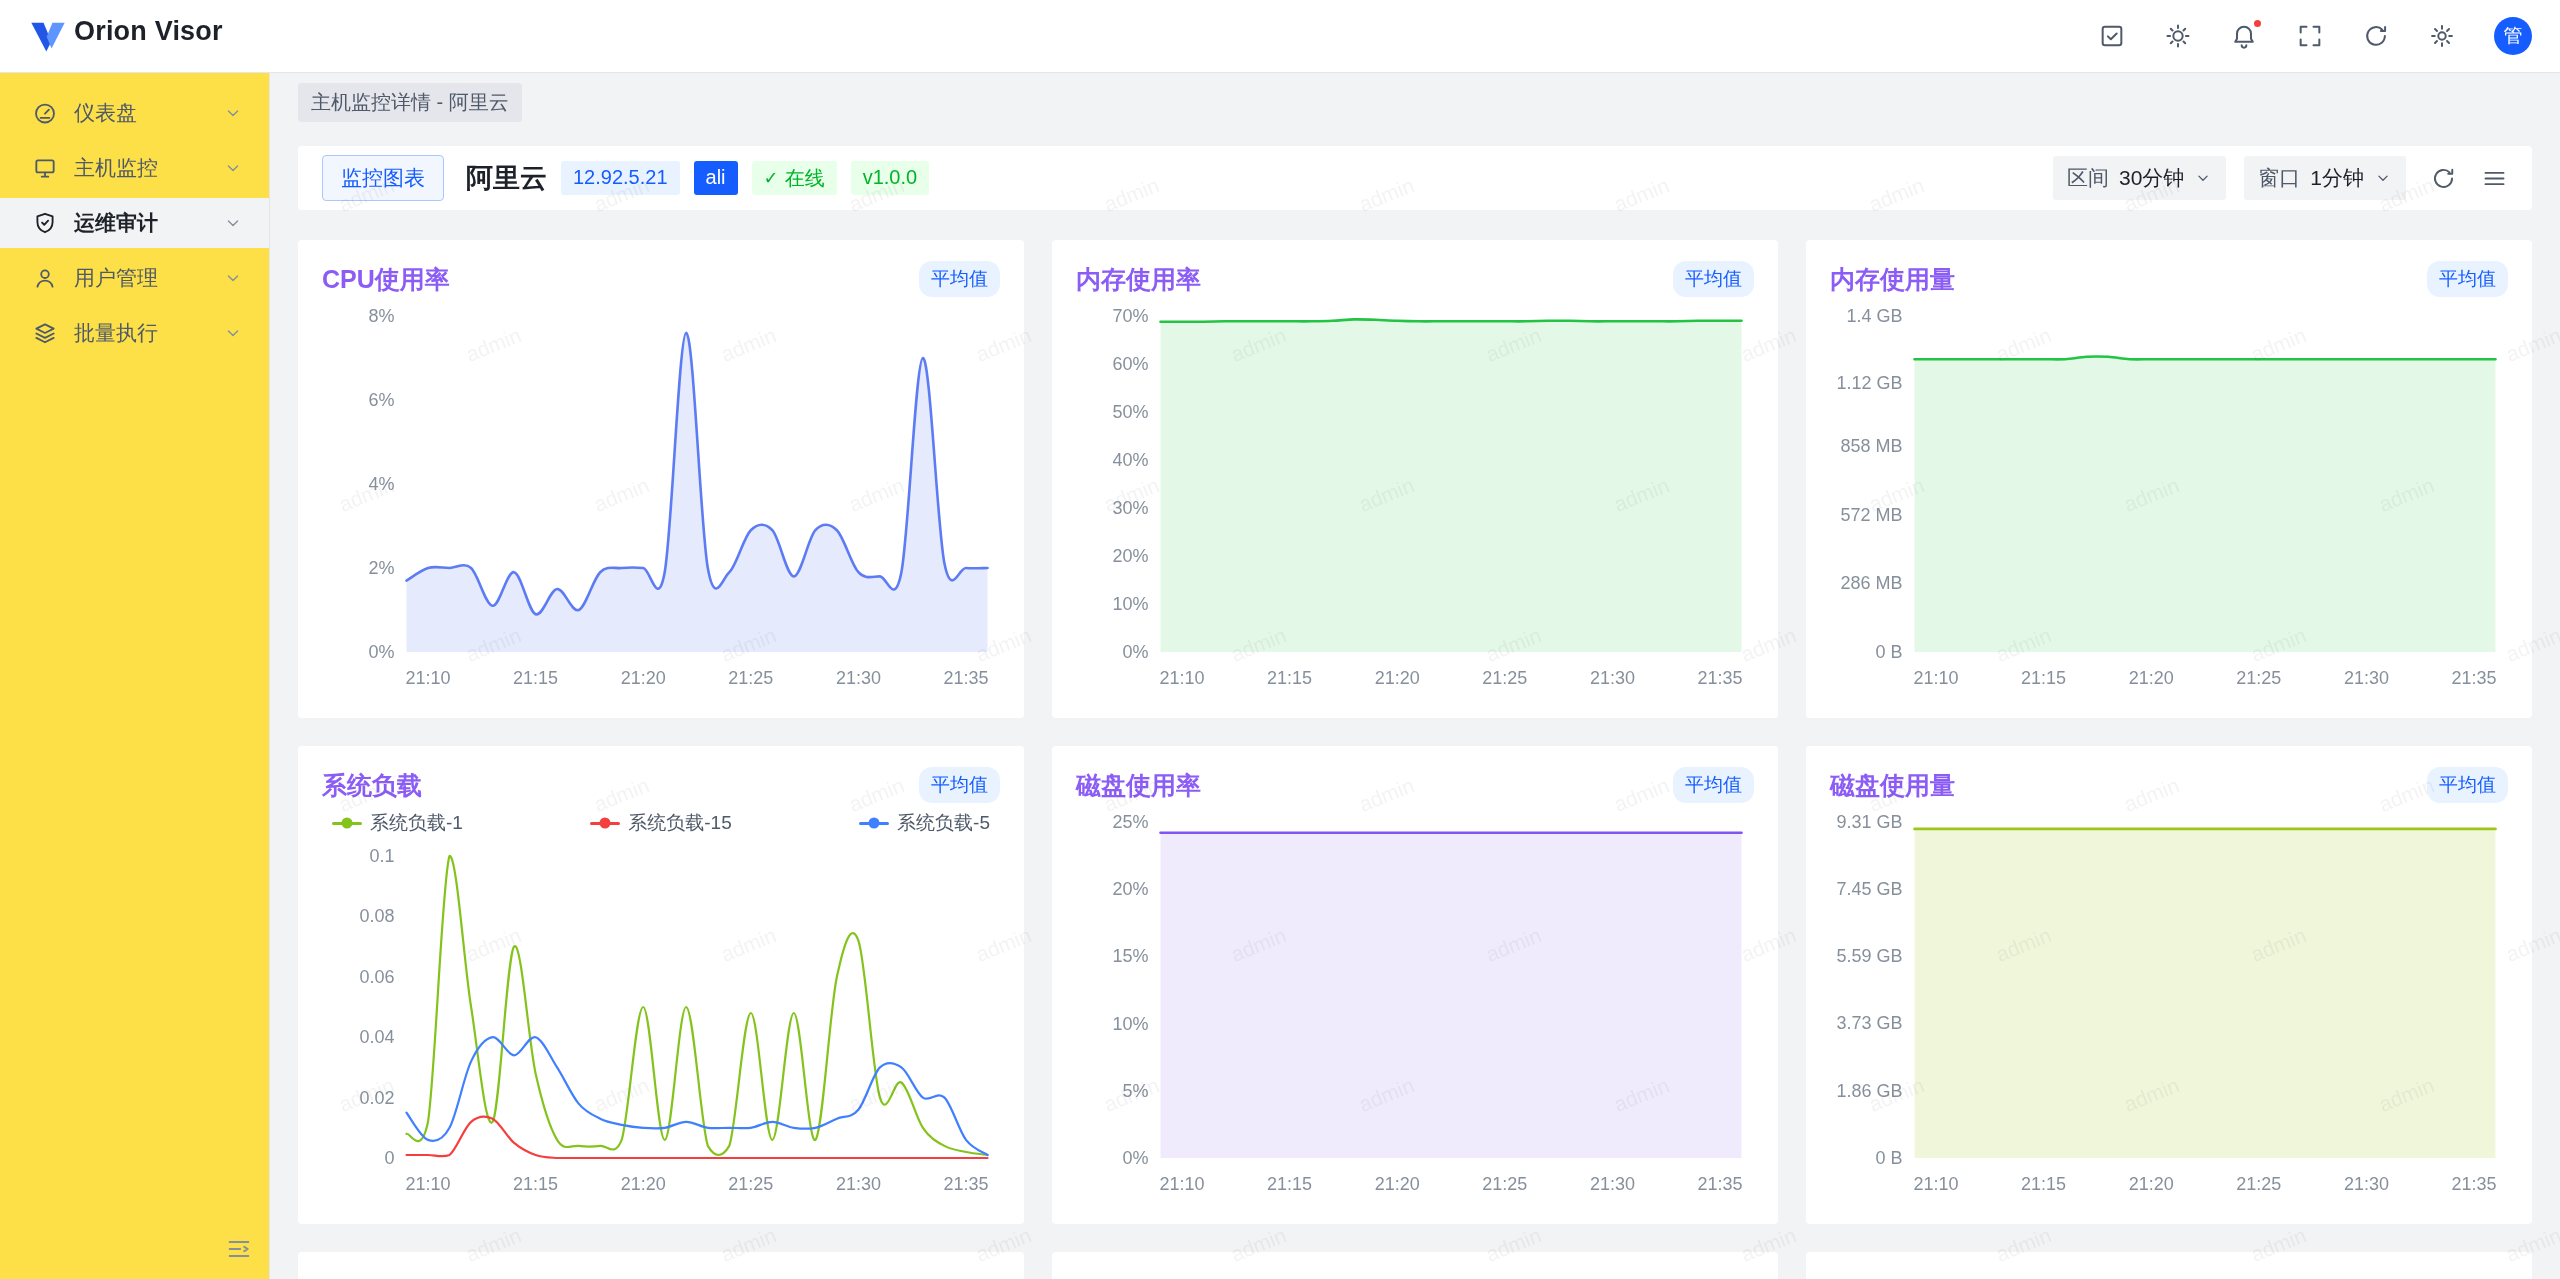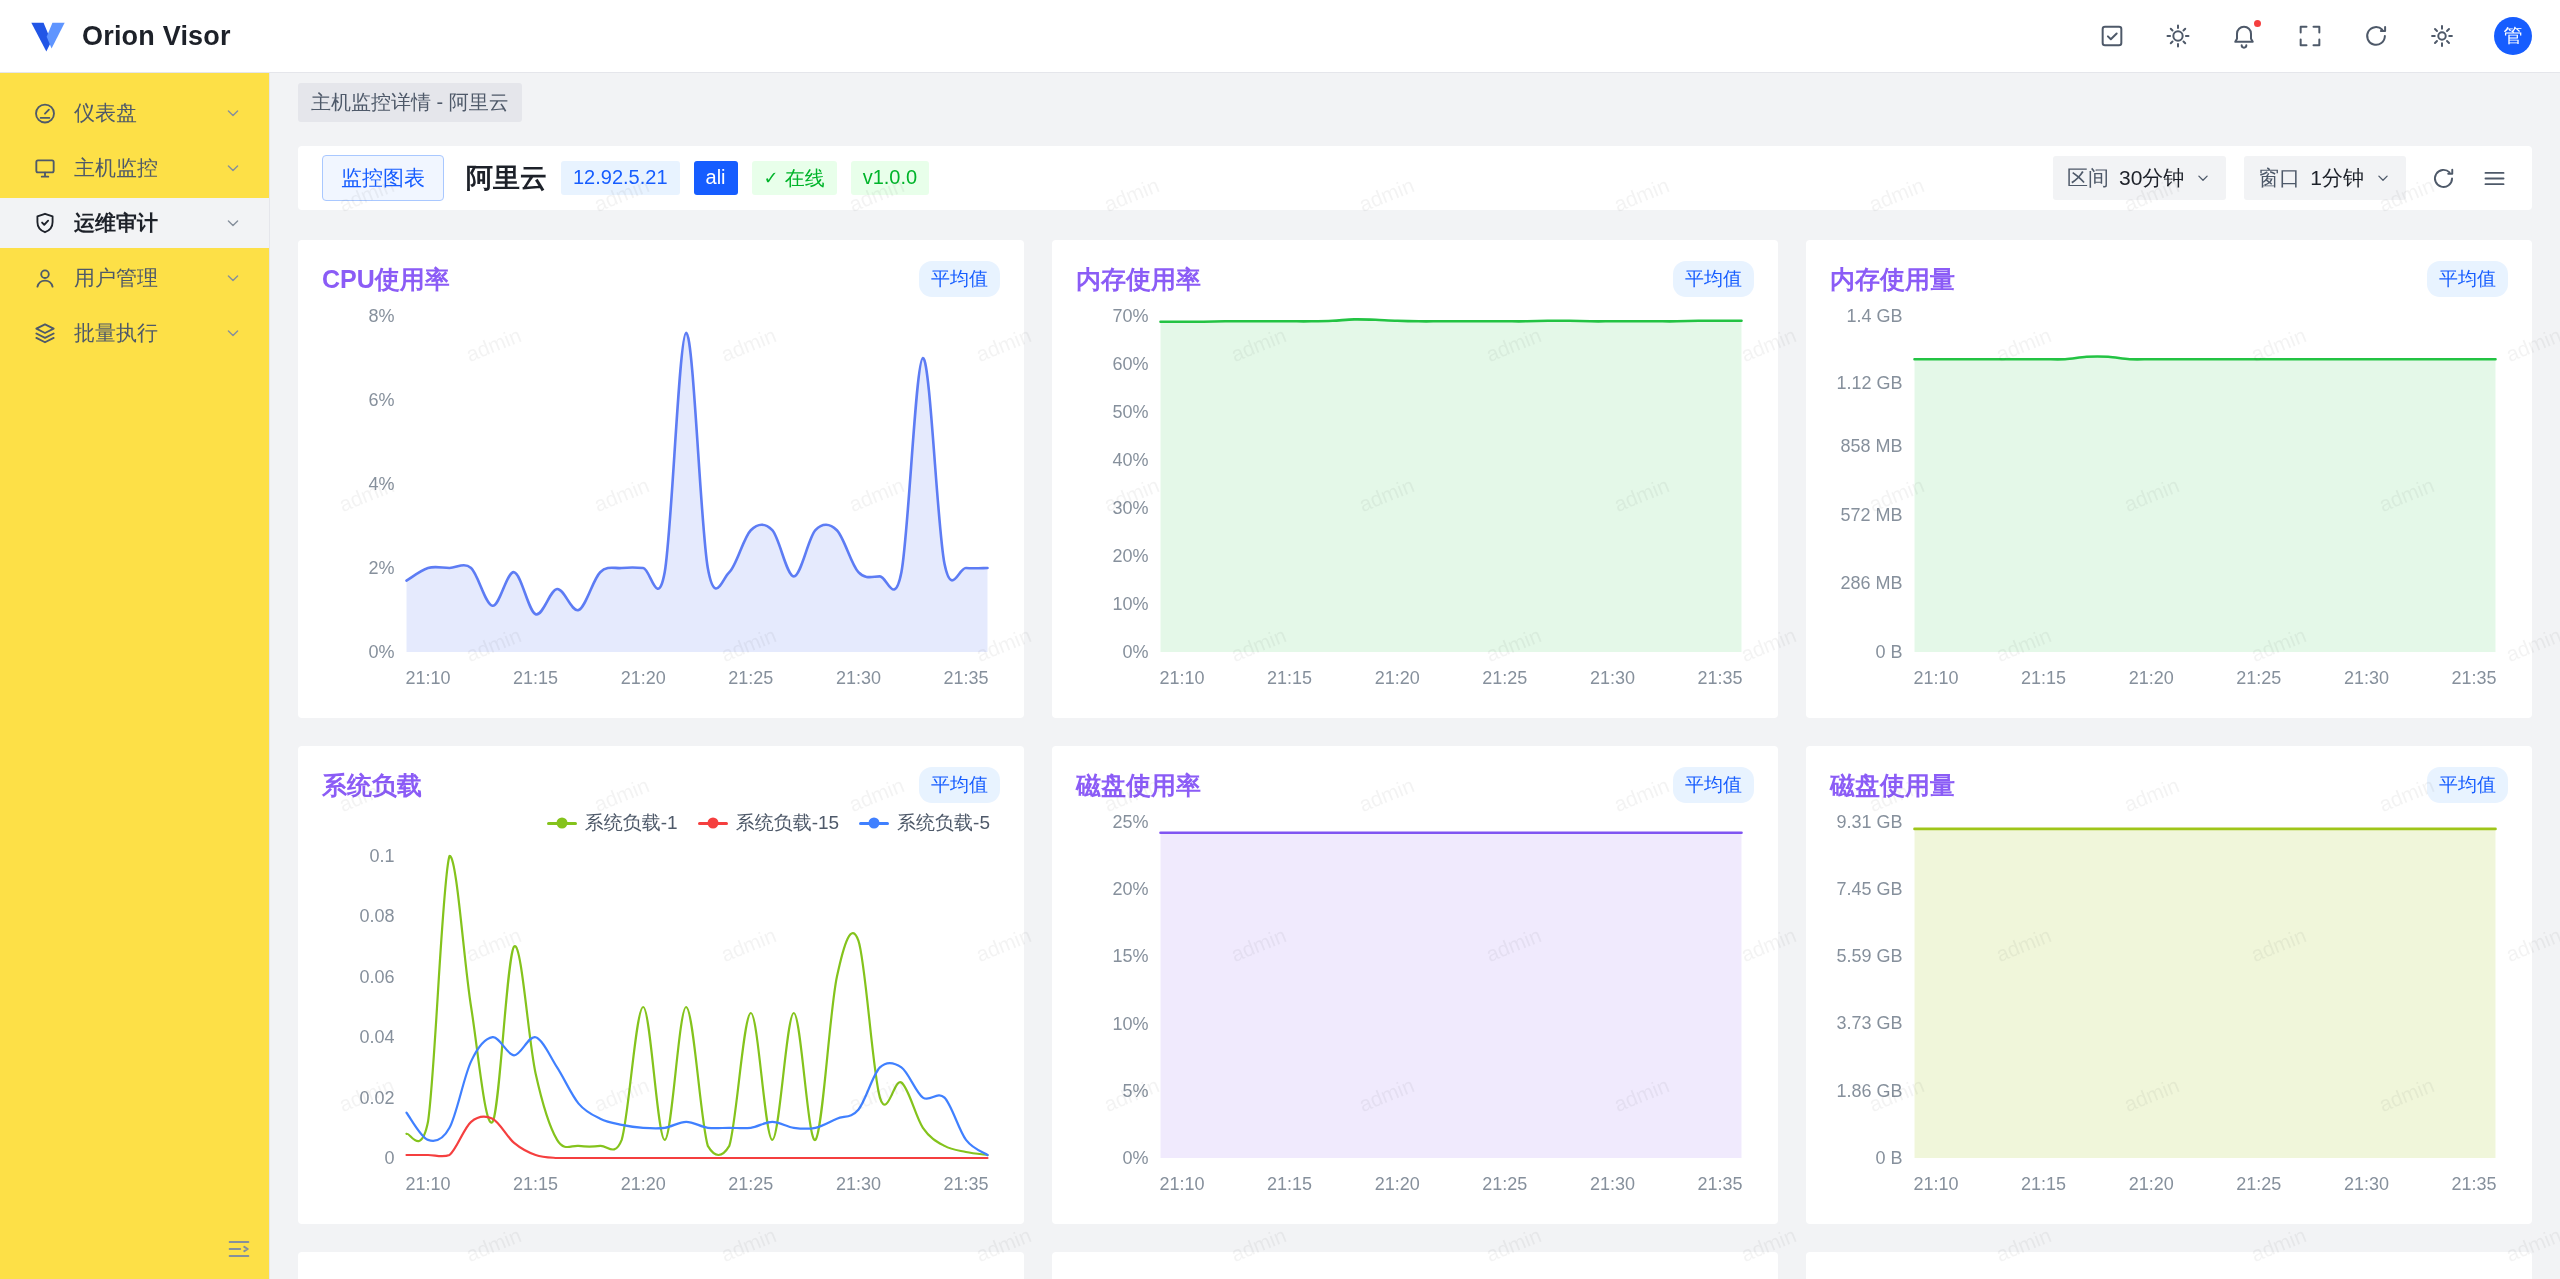--- a/index.html
+++ b/index.html
@@ -1,20 +1,20 @@
 <!DOCTYPE html>
 <html><head>
 <meta charset="utf-8">
 <style>
   *{margin:0;padding:0;box-sizing:border-box}
   html,body{width:2560px;height:1279px;overflow:hidden}
   body{font-family:"Liberation Sans","DejaVu Sans",sans-serif;background:#f2f3f5;color:#1d2129}
   
   .topbar{height:73px;background:#fff;border-bottom:1px solid #e5e6eb;display:flex;align-items:center;justify-content:space-between;padding:0 28px;position:relative;z-index:20}
-  .logo{display:flex;align-items:center;gap:14px}
+  .logo{display:flex;align-items:flex-start;gap:6px}
   .logo-mark{width:40px;height:40px}
   .logo-text{font-size:27px;font-weight:600;color:#1d2129;letter-spacing:.2px}
   .topbar-right{display:flex;align-items:center;gap:38px}
   .tb-icon{width:28px;height:28px;color:#4e5969;position:relative;cursor:pointer;flex:0 0 auto}
   .tb-icon svg,.menu-icon svg,.menu-chevron svg,.hd-icon svg,.sp-chev svg,.collapse-btn svg{width:100%;height:100%;display:block}
   .badge-dot{position:absolute;top:-4px;right:-5px;width:11px;height:11px;border-radius:50%;background:#f53f3f;border:2px solid #fff}
   .avatar{width:38px;height:38px;border-radius:50%;background:#165dff;color:#fff;font-size:19px;display:flex;align-items:center;justify-content:center;cursor:pointer}
   
   .layout{display:flex;height:1206px}
   .sidebar{width:270px;background:#fde047;border-right:1px solid #e5e6eb;padding-top:10px;position:relative;z-index:15;flex:0 0 auto}
@@ -42,21 +42,21 @@
   .sp-label{color:#4e5969}
   .sp-value{color:#1d2129}
   .sp-chev{width:18px;height:18px;color:#4e5969}
   .hd-icon{width:27px;height:27px;color:#4e5969;cursor:pointer;margin-left:6px}
   
   .grid{margin-top:30px;display:grid;grid-template-columns:repeat(3,1fr);gap:28px}
   .chart-card{background:#fff;border-radius:4px;height:478px;padding:22px 24px;overflow:hidden}
   .chart-head{display:flex;align-items:center;justify-content:space-between;height:34px;margin-bottom:4px}
   .chart-title{font-size:25px;font-weight:700;color:#8b5cf6}
   .avg-badge{background:#e8f3ff;color:#165dff;font-size:19px;padding:5px 12px;border-radius:13px;cursor:pointer}
-  .legend{display:flex;justify-content:flex-end;align-items:center;height:34px}
+  .legend{display:flex;justify-content:space-between;align-items:center;height:34px}
   .lg-item{display:inline-flex;align-items:center;margin:0 10px;cursor:pointer}
   .lg-mark{width:30px;height:3px;border-radius:2px;position:relative;display:inline-block}
   .lg-mark i{position:absolute;left:50%;top:50%;width:11px;height:11px;border-radius:50%;transform:translate(-50%,-50%);display:block}
   .lg-label{font-size:19px;color:#4e5969;margin-left:8px}
   .chart-card svg.plot{display:block;width:100%}
   .chart-card svg .tick{font-size:18px;fill:#86909c;font-family:inherit}
   
   #watermark{position:absolute;inset:0;z-index:6;pointer-events:none;overflow:hidden}
   .wm{position:absolute;transform:rotate(-22deg);font-size:21px;color:rgba(29,33,41,0.055);white-space:nowrap}
 </style>

